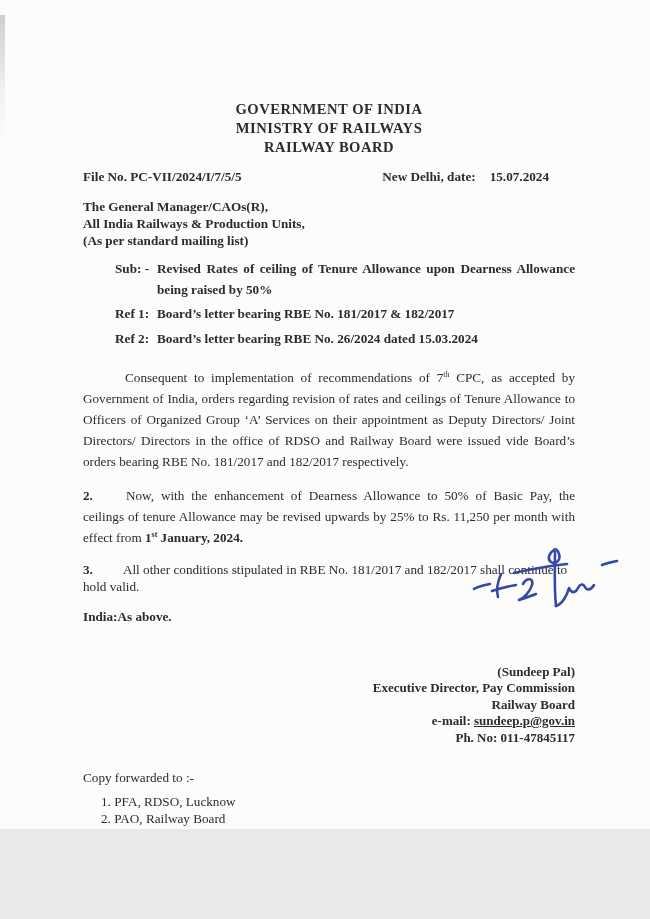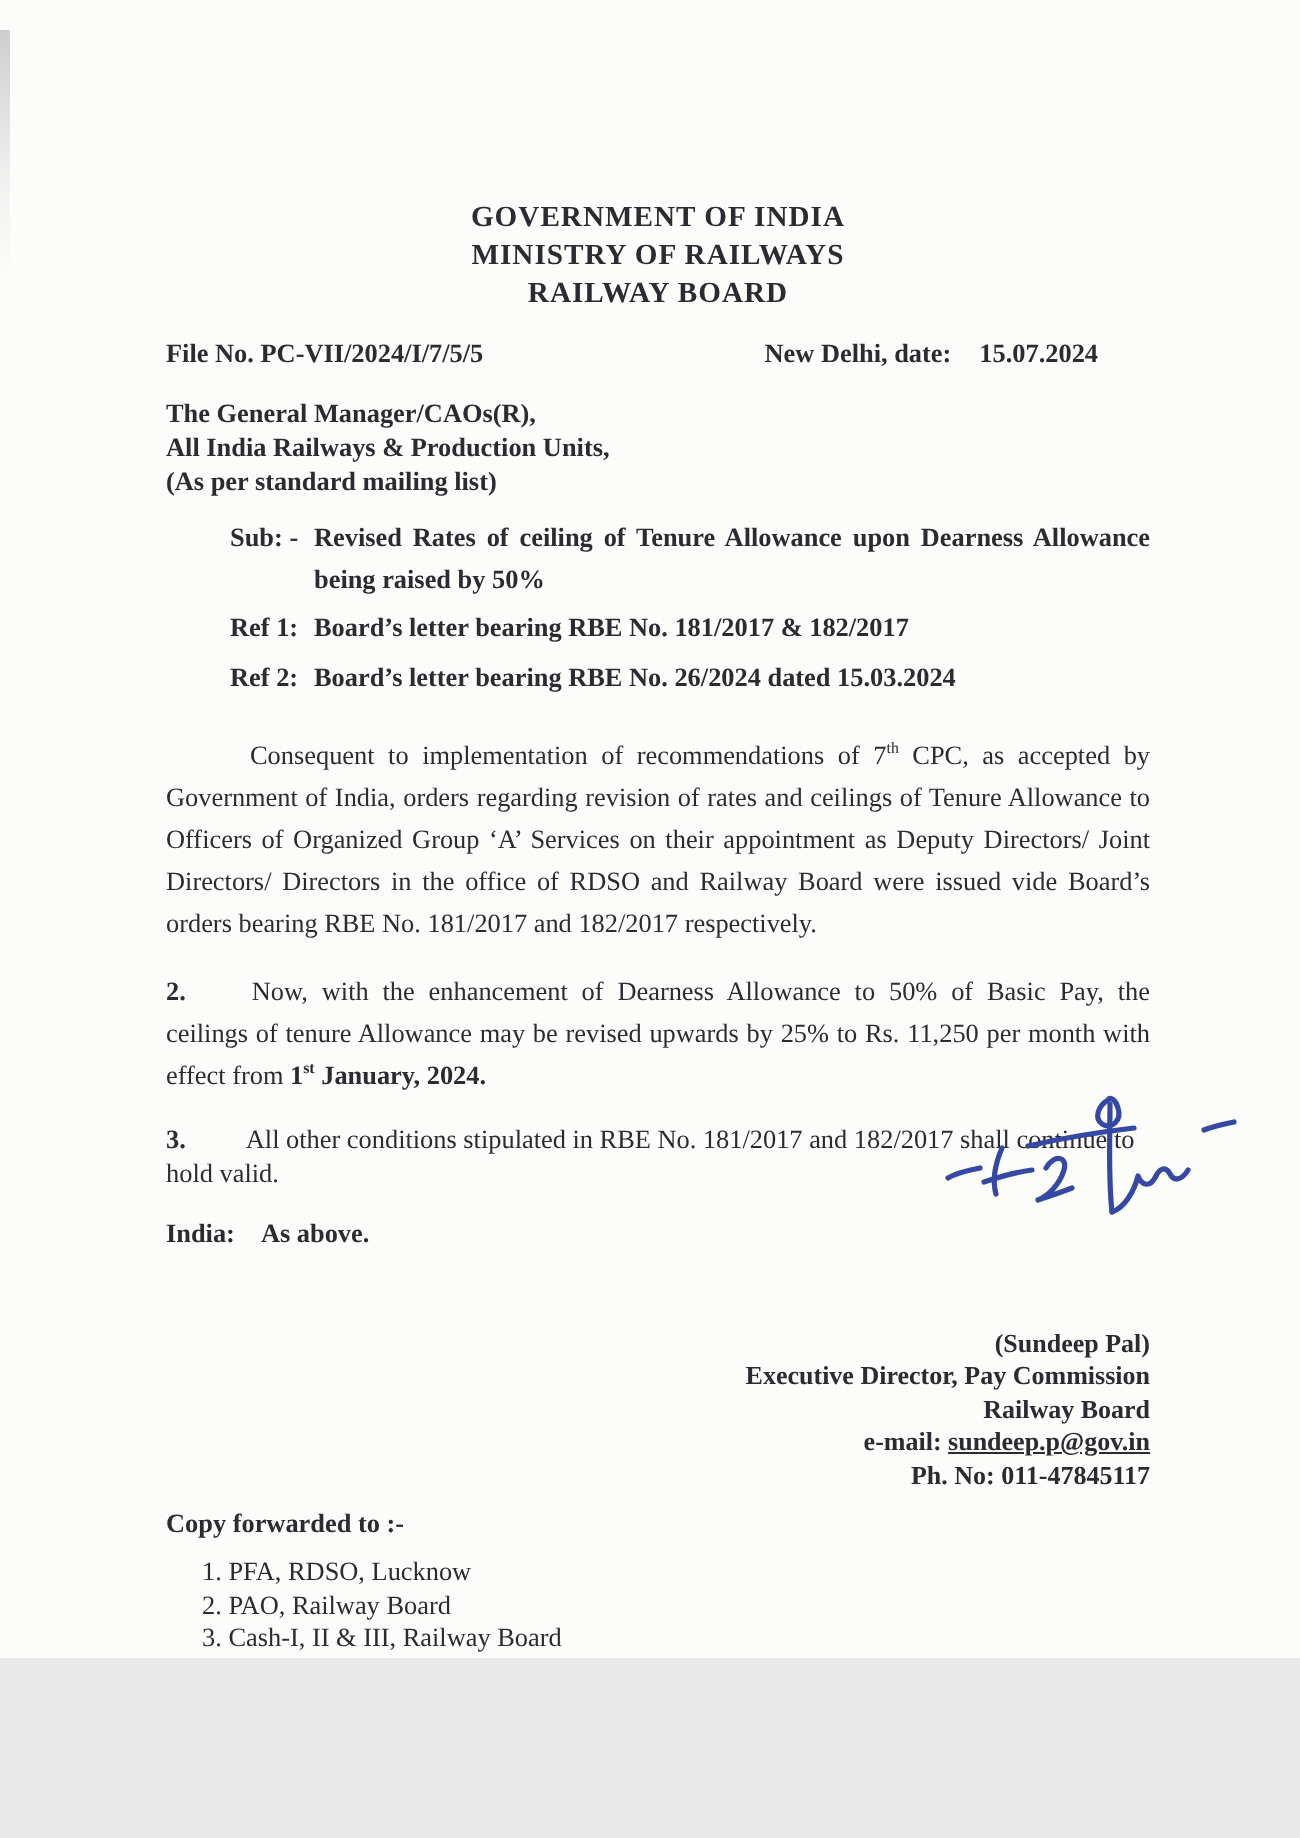--- a/index.html
+++ b/index.html
@@ -25,25 +25,25 @@
   .para{text-align:justify;line-height:21px;}
   .p1{margin-top:20px;text-indent:42px;}
   .p2{margin-top:4px;}
   .p3{margin-top:1px;text-align:left;line-height:17px;}
   .pnum{font-weight:bold;}
   .numgap{display:inline-block;width:33px;}
   .numgap3{display:inline-block;width:30px;}
   sup{font-size:60%;line-height:0;vertical-align:super;}
   .bold{font-weight:bold;}
   .encl{margin-top:7px;font-weight:bold;}
-  .encl .etext{margin-left:13px;text-align:right;}
+  .encl .etext{margin-left:0;text-align:right;}
   .sig-block{margin-top:39px;text-align:right;font-weight:bold;line-height:16.5px;font-size:13px;}
   .sig-email u{}
   .sig-ink{position:absolute;left:470px;top:543px;width:150px;height:78px;}
-  .copy-head{margin-top:8px;font-weight:bold;}
+  .copy-head{margin-top:24px;font-weight:normal;}
   .copy-list{margin-top:8px;margin-left:18px;line-height:16.5px;}
   .scan-line{
     position:absolute;left:0;right:0;top:903px;height:2px;
     background:linear-gradient(to right,#b9b9b9 0%,#cfcfcf 45%,#e3e3e3 85%,#efefef 100%);
     opacity:.75;
   }
   .scan-smudge{
     position:absolute;left:0;top:15px;width:5px;height:125px;
     background:linear-gradient(to bottom,rgba(120,120,120,.35),rgba(160,160,160,.12) 60%,rgba(180,180,180,0));
   }

